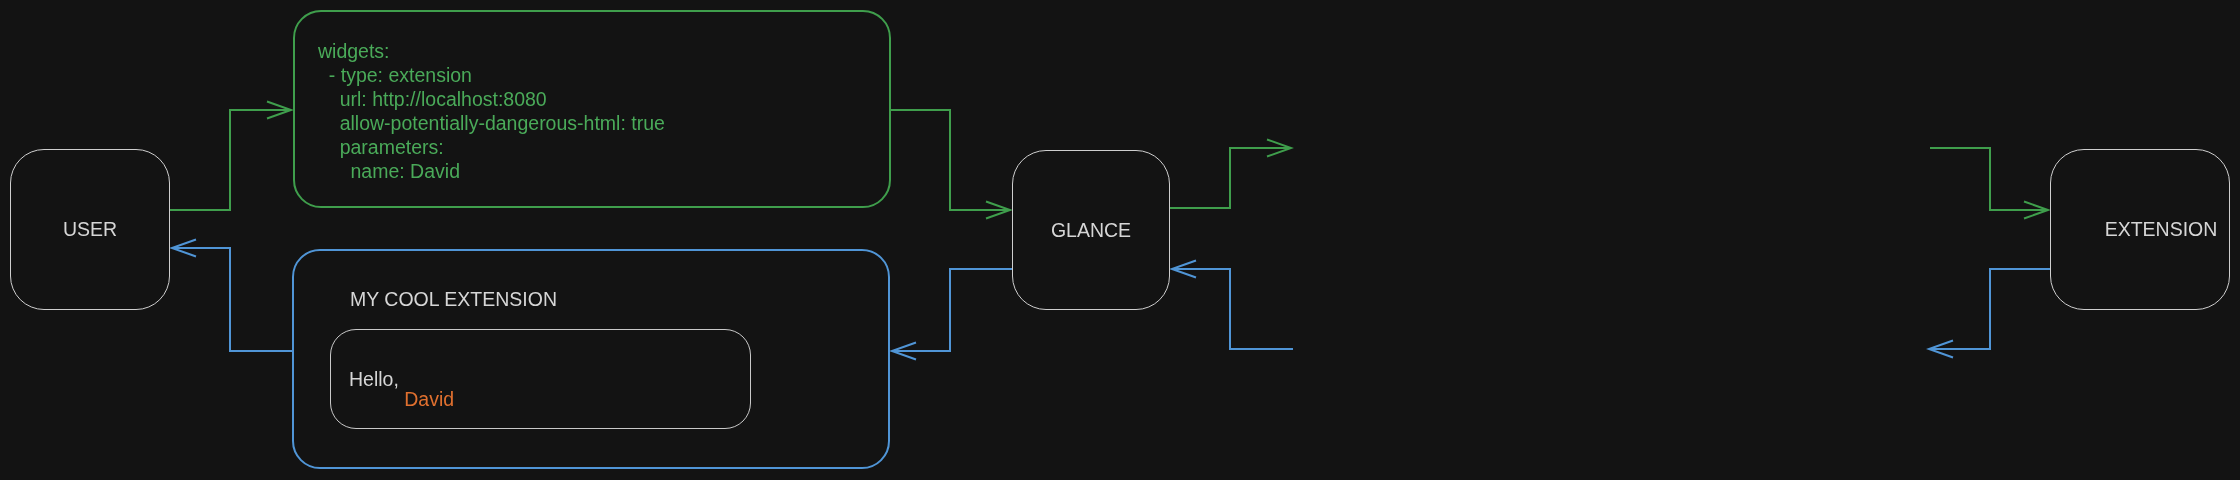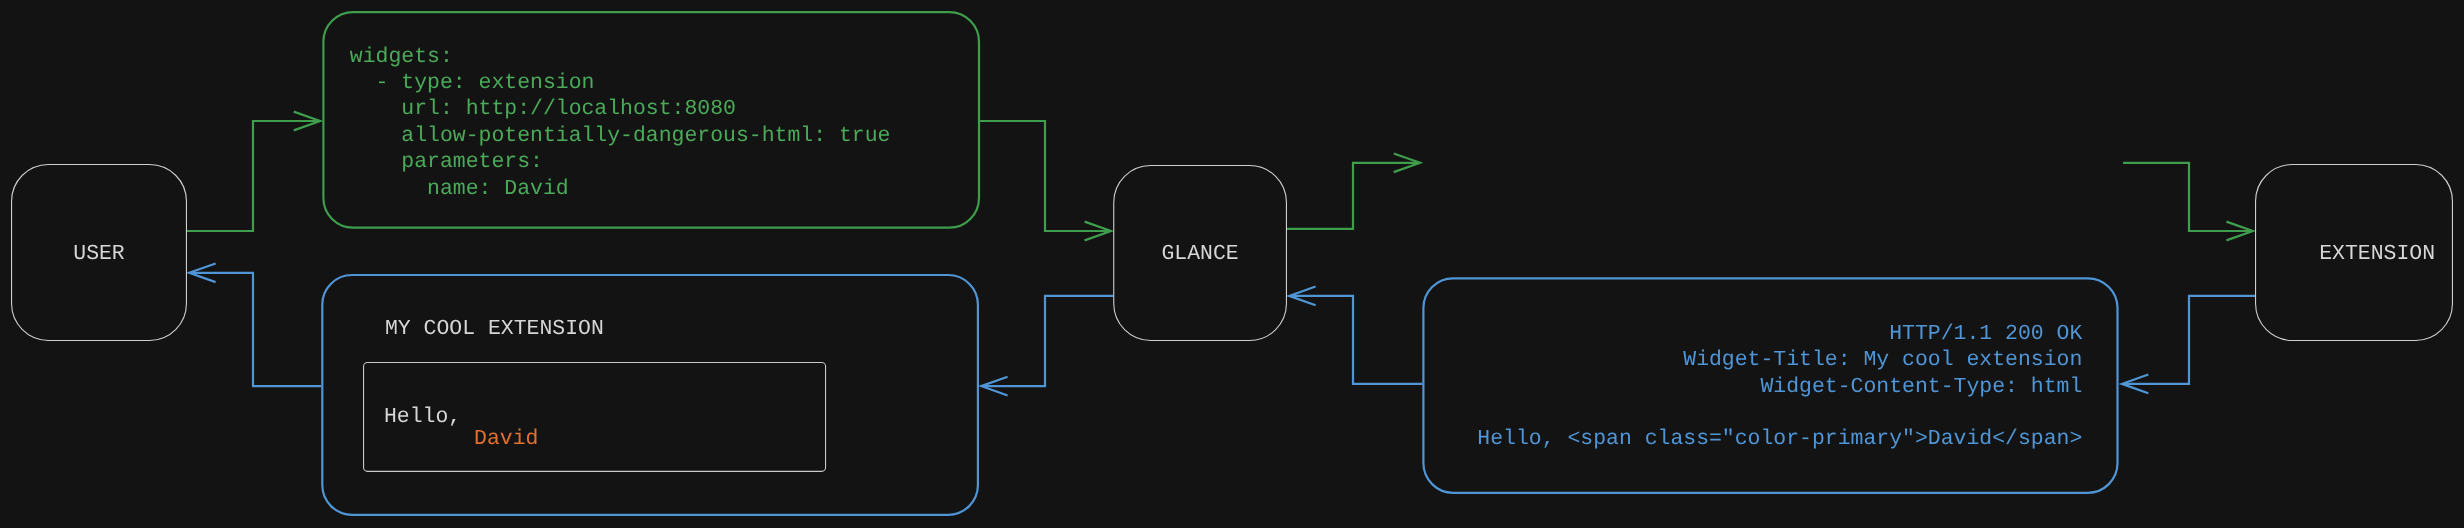--- a/index.html
+++ b/index.html
@@ -5,21 +5,21 @@
   html, body {
     margin: 0;
     padding: 0;
     background: #131313;
   }
   .canvas {
     position: relative;
     width: 2240px;
     height: 480px;
     background: var(--background, #131313);
-    font-family: Liberation Mono, monospace;
+    font-family: Liberation Sans, sans-serif;
     overflow: hidden;
   }
   svg.connectors {
     position: absolute;
     left: 0;
     top: 0;
     z-index: 1;
   }
   .line {
     fill: none;
@@ -47,21 +47,21 @@
   #node-extension { left: 2050px; top: 149px; width: 180px; height: 161px; padding-left: 42px; }
 
   .msg {
     position: absolute;
     z-index: 2;
     box-sizing: border-box;
     border-radius: 28px;
     background: var(--background, #131313);
   }
   .msg.green-border { border: 2px solid var(--green-line, #3f9e4c); }
-  .msg.blue-border  { border: 2px solid var(--blue-line, #5095d6); text-align: right; }
+  .msg.blue-border  { border: 2px solid var(--blue-line, #5095d6); }
 
   #box-config   { left: 293px;  top: 10px;  width: 598px; height: 198px; }
   #box-request  { left: 1293px; top: 90px;  width: 637px; height: 117px; }
   #box-response { left: 1293px; top: 252px; width: 633px; height: 197px; }
   #box-widget   { left: 292px;  top: 249px; width: 598px; height: 220px; }
 
   pre.code {
     position: absolute;
     margin: 0;
     font-family: inherit;
@@ -85,21 +85,21 @@
     color: var(--text-light, #d6d6d6);
   }
   .inner-box {
     position: absolute;
     left: 36px;
     top: 78px;
     width: 421px;
     height: 100px;
     box-sizing: border-box;
     border: 1.5px solid var(--inner-border, #c9c9c9);
-    border-radius: 4px;
+    border-radius: 26px;
     display: flex;
     align-items: center;
     padding-left: 18px;
   }
   .greet {
     white-space: pre;
     font-size: 19.5px;
     line-height: 24px;
     color: var(--text-light, #d6d6d6);
   }
@@ -136,27 +136,20 @@
   <div class="msg green-border" id="box-config">
     <pre class="code green-text">widgets:
   - type: extension
     url: http://localhost:8080
     allow-potentially-dangerous-html: true
     parameters:
       name: David</pre>
   </div>
 
 
-  <div class="msg blue-border" id="box-response">
-    <pre class="code blue-text">HTTP/1.1 200 OK
-Widget-Title: My cool extension
-Widget-Content-Type: html
-
-Hello, &lt;span class="color-primary"&gt;David&lt;/span&gt;</pre>
-  </div>
 
   <div class="msg blue-border" id="box-widget">
     <div class="widget-title">MY COOL EXTENSION</div>
     <div class="inner-box">
       <span class="greet">Hello, </span>
         <span class="greet name">David</span>
     </div>
   </div>
 
   <div class="node" id="node-glance">

